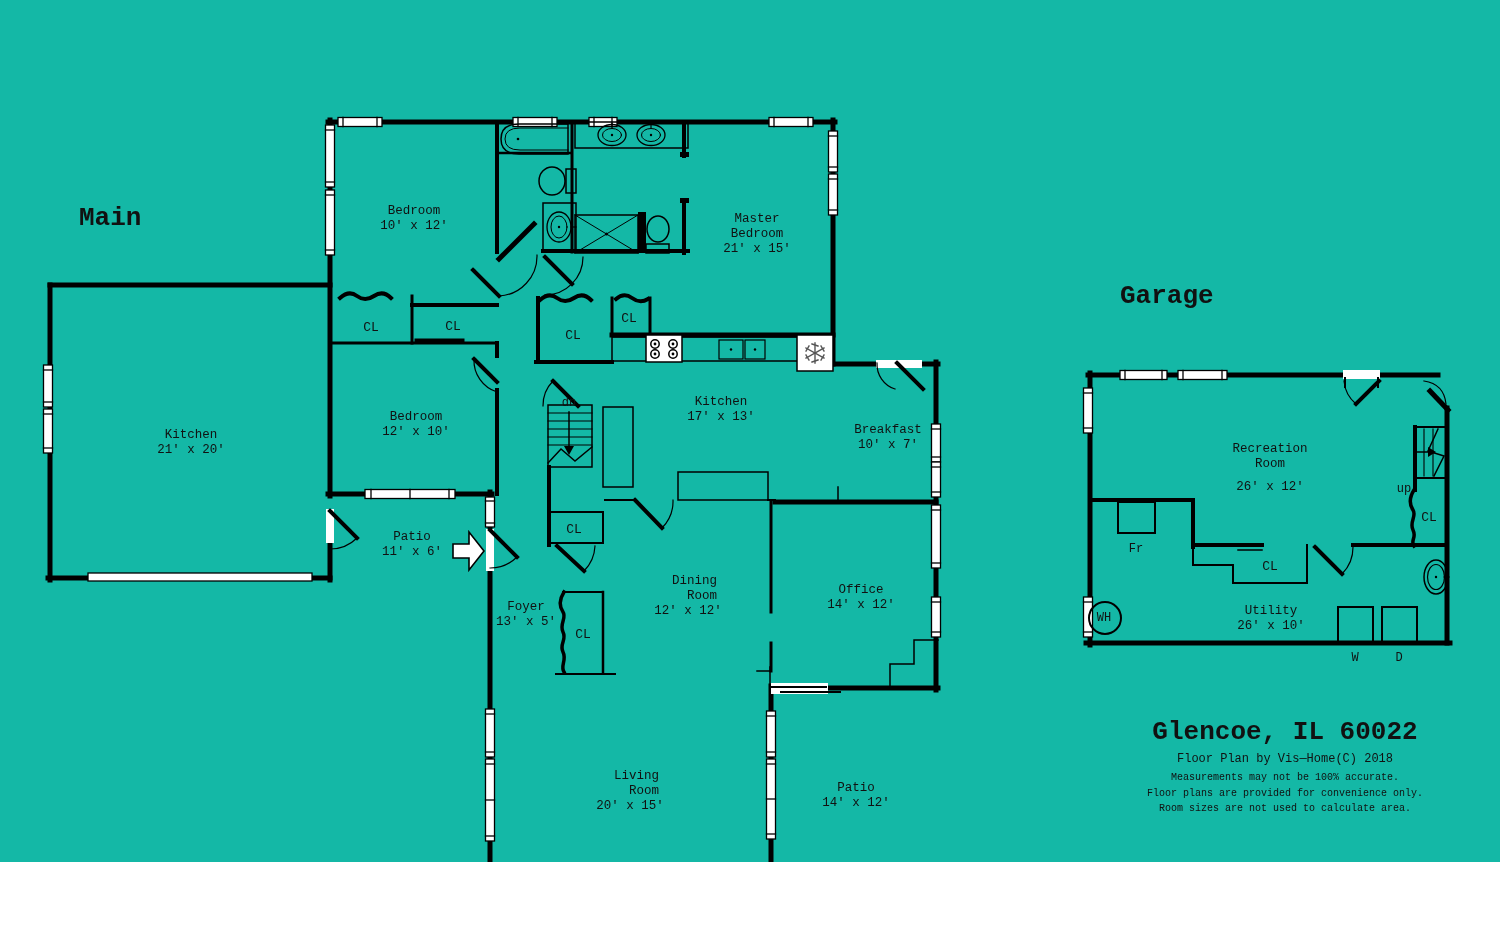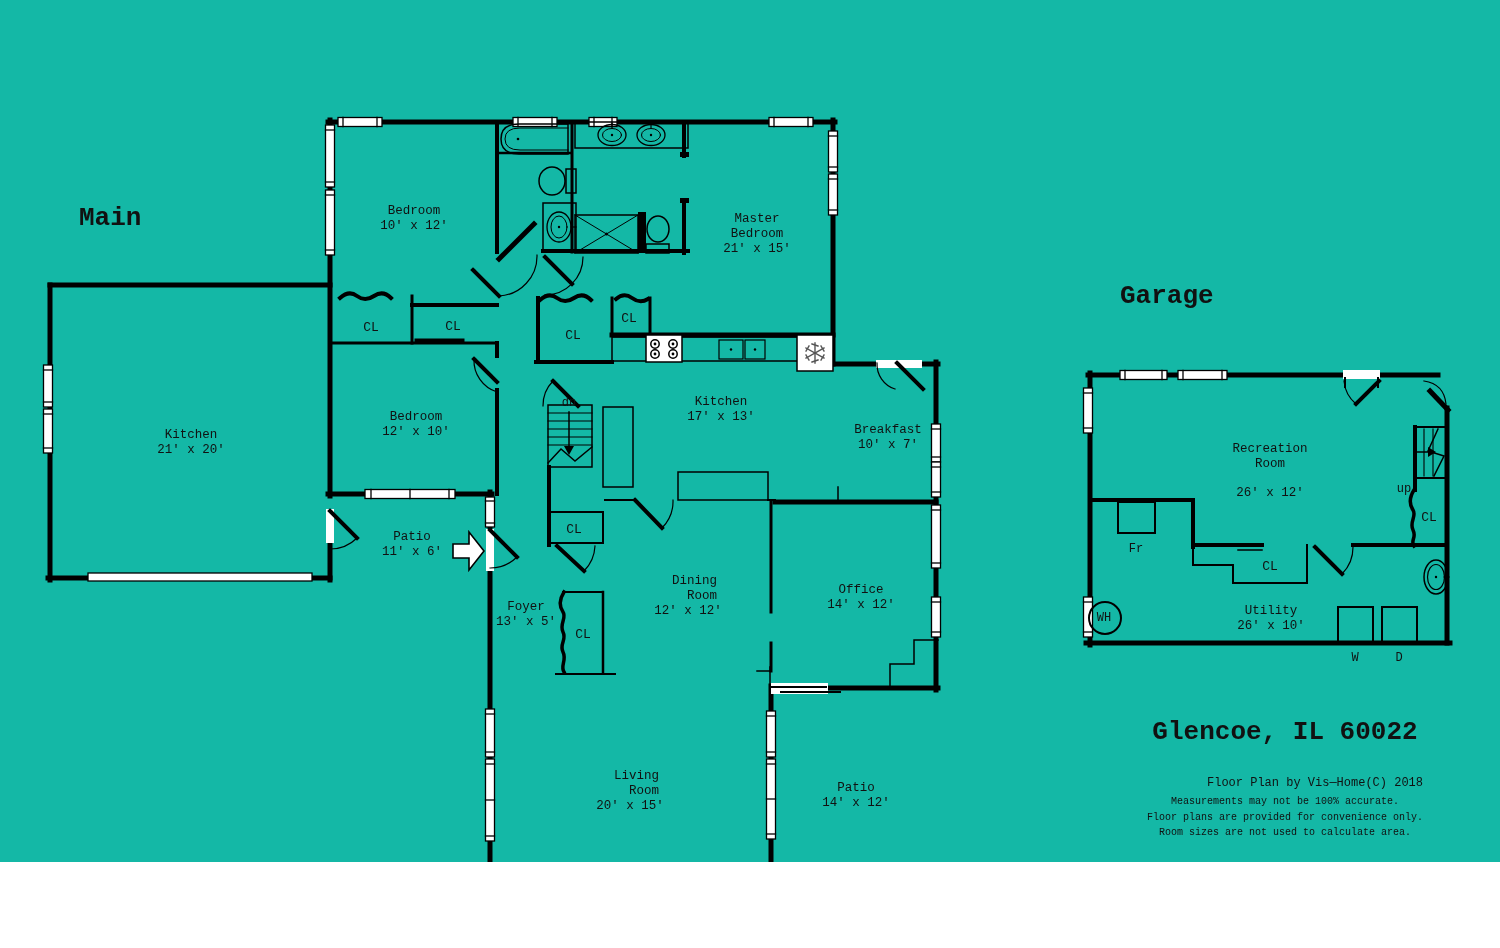--- a/index.html
+++ b/index.html
@@ -4,29 +4,29 @@
 <style>
   html,body{margin:0;padding:0;background:#fff;}
   #stage{position:relative;width:1500px;height:862px;background:#14b8a6;overflow:hidden;
          font-family:Liberation Mono, monospace;color:#111;}
   #plan-svg{position:absolute;left:0;top:0;}
   .lbl{position:absolute;transform:translate(-50%,-50%);text-align:center;
        font-size:12.5px;line-height:1.18;white-space:nowrap;color:#111;}
   .lbl .rn,.lbl .rd{display:block;}
   .wrap70 .rn{white-space:normal;width:72px;margin:0 auto;text-align:center;}
   .wrap60 .rn{white-space:normal;width:58px;margin:0 auto;text-align:right;}
-  .wrap85 .rn{white-space:normal;width:88px;margin:14px auto;}
+  .wrap85 .rn{white-space:normal;width:88px;margin:8px auto;}
   .tag{position:absolute;transform:translate(-50%,-50%);font-size:13px;white-space:nowrap;color:#111;}
   .tiny{font-size:12px;}
   .small{font-size:12px;margin-top:32px;}
   .floor-title{position:absolute;font-size:26px;font-weight:bold;letter-spacing:0px;color:#111;white-space:nowrap;}
   #footer-block{position:absolute;left:1285px;top:716px;transform:translateX(-50%);
                 text-align:center;white-space:nowrap;}
   .addr{display:block;font-size:26px;font-weight:bold;line-height:32px;color:#111;}
-  .credit{margin-top:28px;font-size:12px;color:#111;text-align:right;}
+  .credit{margin-top:4px;font-size:12px;color:#111;}
   .disc{font-size:10px;line-height:15.5px;color:#111;}
   .disc1{margin-top:4px;}
 </style>
 </head>
 <body>
 
 <div id="stage">
 
 <svg id="plan-svg" width="1500" height="948" viewBox="0 0 1500 948">
   <defs>

